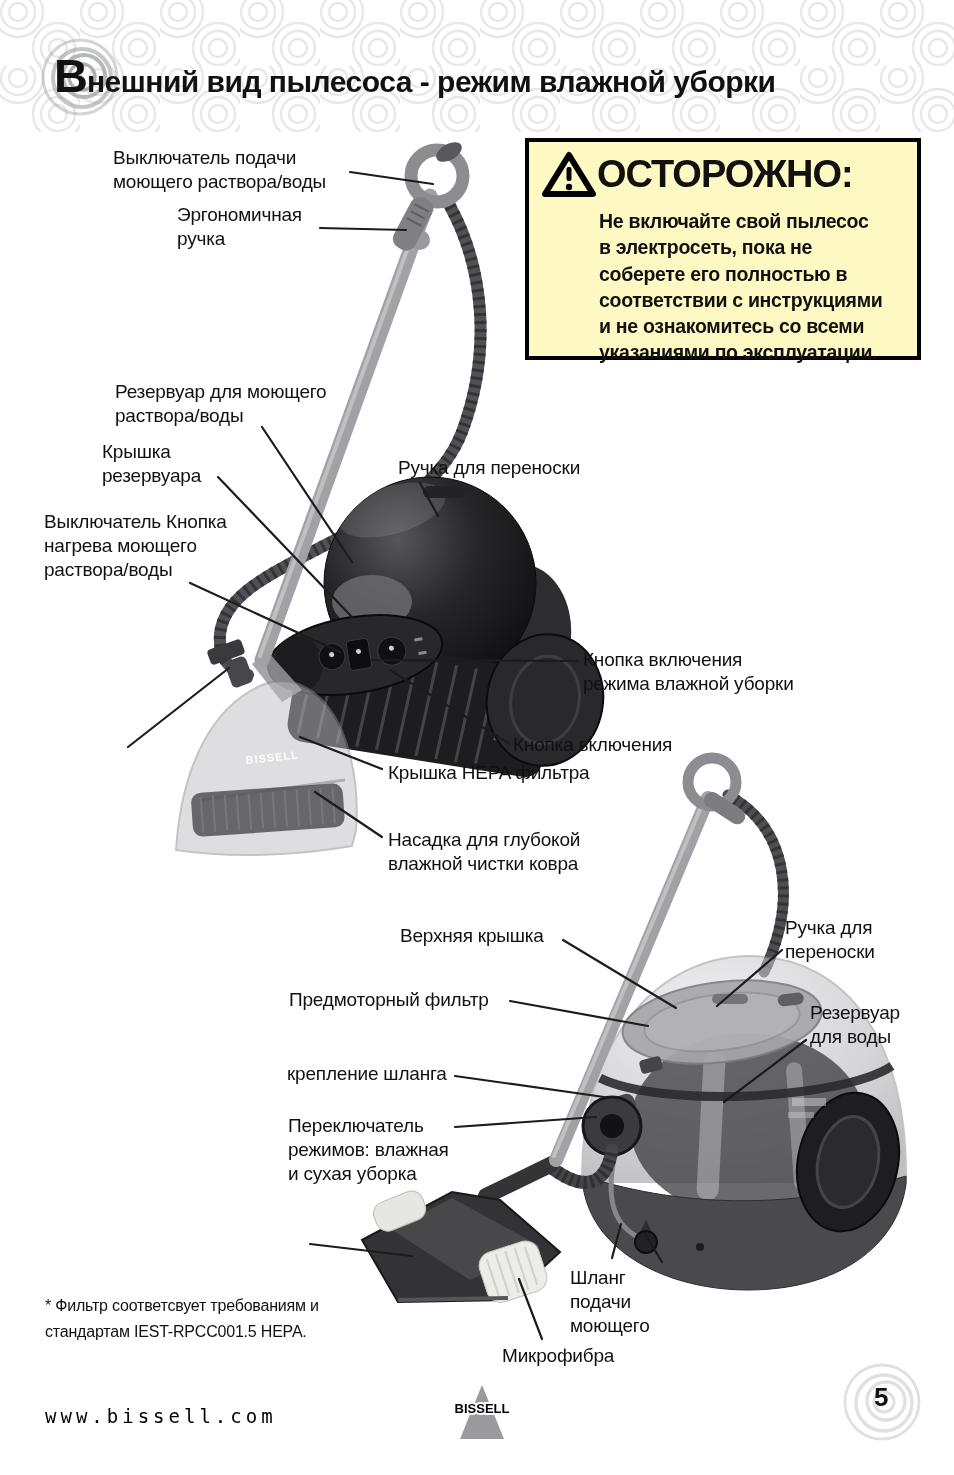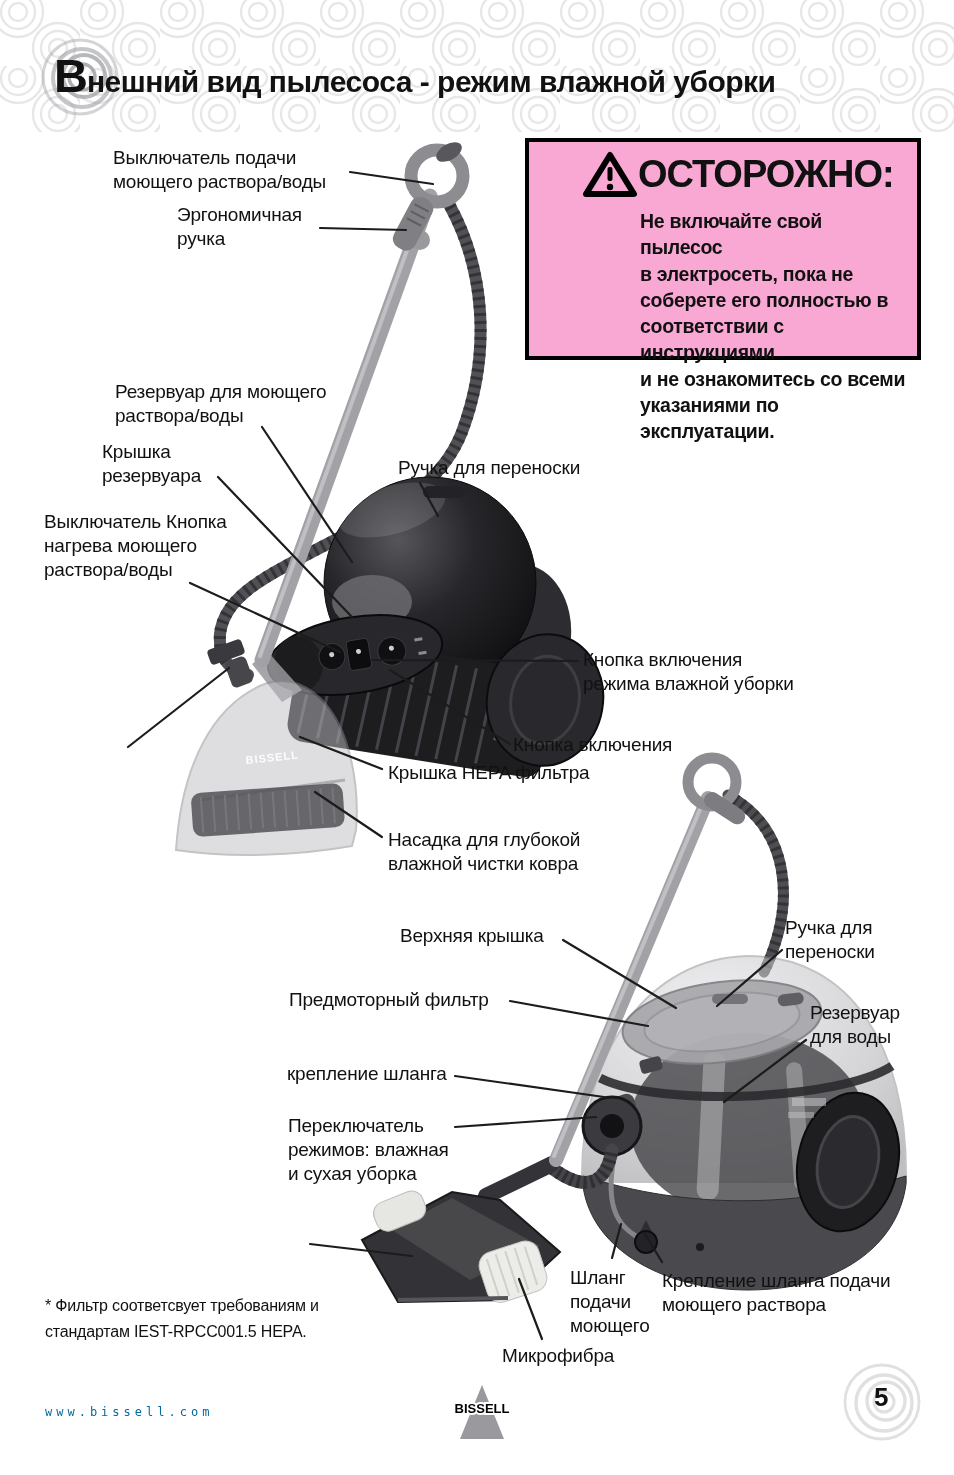--- a/index.html
+++ b/index.html
@@ -3,31 +3,31 @@
 <meta charset="utf-8">
 <style>
   html,body{margin:0;padding:0;background:#fff;}
   .page{position:relative;width:954px;height:1475px;background:#ffffff;overflow:hidden;
         font-family:"Liberation Sans",sans-serif;color:#111;}
   .layer-svg{position:absolute;left:0;top:0;z-index:1;}
   .page-title{position:absolute;left:54px;top:48px;z-index:3;white-space:nowrap;}
   .title-initial{font-size:47px;font-weight:bold;letter-spacing:-1px;}
   .title-rest{font-size:30px;font-weight:bold;letter-spacing:-0.5px;}
   .warning-box{position:absolute;left:525px;top:138px;width:396px;height:222px;box-sizing:border-box;
-               border:4px solid #000;background:#f9a8d4;z-index:3;padding-left:41px;}
+               border:4px solid #000;background:#fef9c3;z-index:3;}
   .warning-head{display:flex;align-items:center;margin:8px 10px 0 12px;}
   .warning-title{font-size:38px;font-weight:bold;letter-spacing:-1px;line-height:1;}
   .warning-body{margin:10px 8px 0 70px;font-size:19.5px;font-weight:bold;line-height:26.3px;
                 white-space:pre-line;letter-spacing:-0.3px;}
   .callout{position:absolute;z-index:2;font-size:19px;font-weight:normal;line-height:24px;
            white-space:pre-line;letter-spacing:-0.2px;}
   .footnote{position:absolute;left:45px;top:1293px;z-index:2;font-size:16px;line-height:26px;
             white-space:pre-line;letter-spacing:-0.2px;}
   .site{position:absolute;left:45px;top:1405px;z-index:2;font-family:"DejaVu Sans Mono",monospace;
-        font-size:12px;letter-spacing:4px;color:#0369a1;}
+        font-size:19px;letter-spacing:4px;color:#000000;}
   .pagenum{position:absolute;left:874px;top:1382px;z-index:3;font-size:26px;font-weight:bold;}
   .brandlogo{position:absolute;left:452px;top:1383px;z-index:2;}
 </style>
 </head>
 <body>
 
 <div class="page">
 
   <svg class="layer-svg" width="954" height="1475" viewBox="0 0 954 1475">
     <defs>
@@ -298,22 +298,20 @@
   <div class="callout" style="left:289px;top:988px;">Предмоторный фильтр</div>
   <div class="callout" style="left:810px;top:1001px;">Резервуар
 для воды</div>
   <div class="callout" style="left:287px;top:1062px;">крепление шланга</div>
   <div class="callout" style="left:288px;top:1114px;">Переключатель
 режимов: влажная
 и сухая уборка</div>
   <div class="callout" style="left:570px;top:1266px;">Шланг
 подачи
 моющего</div>
-  <div class="callout" style="left:662px;top:1269px;">Крепление шланга подачи
-моющего раствора</div>
   <div class="callout" style="left:502px;top:1344px;">Микрофибра</div>
 
   <div class="footnote">* Фильтр соответсвует требованиям и
 стандартам IEST-RPCC001.5 HEPA.</div>
 
   <div class="site">www.bissell.com</div>
 
   <div class="brandlogo">
     <svg width="60" height="58" viewBox="0 0 60 58">
       <polygon points="30,2 8,56 52,56" fill="#9a9a9e"></polygon>

